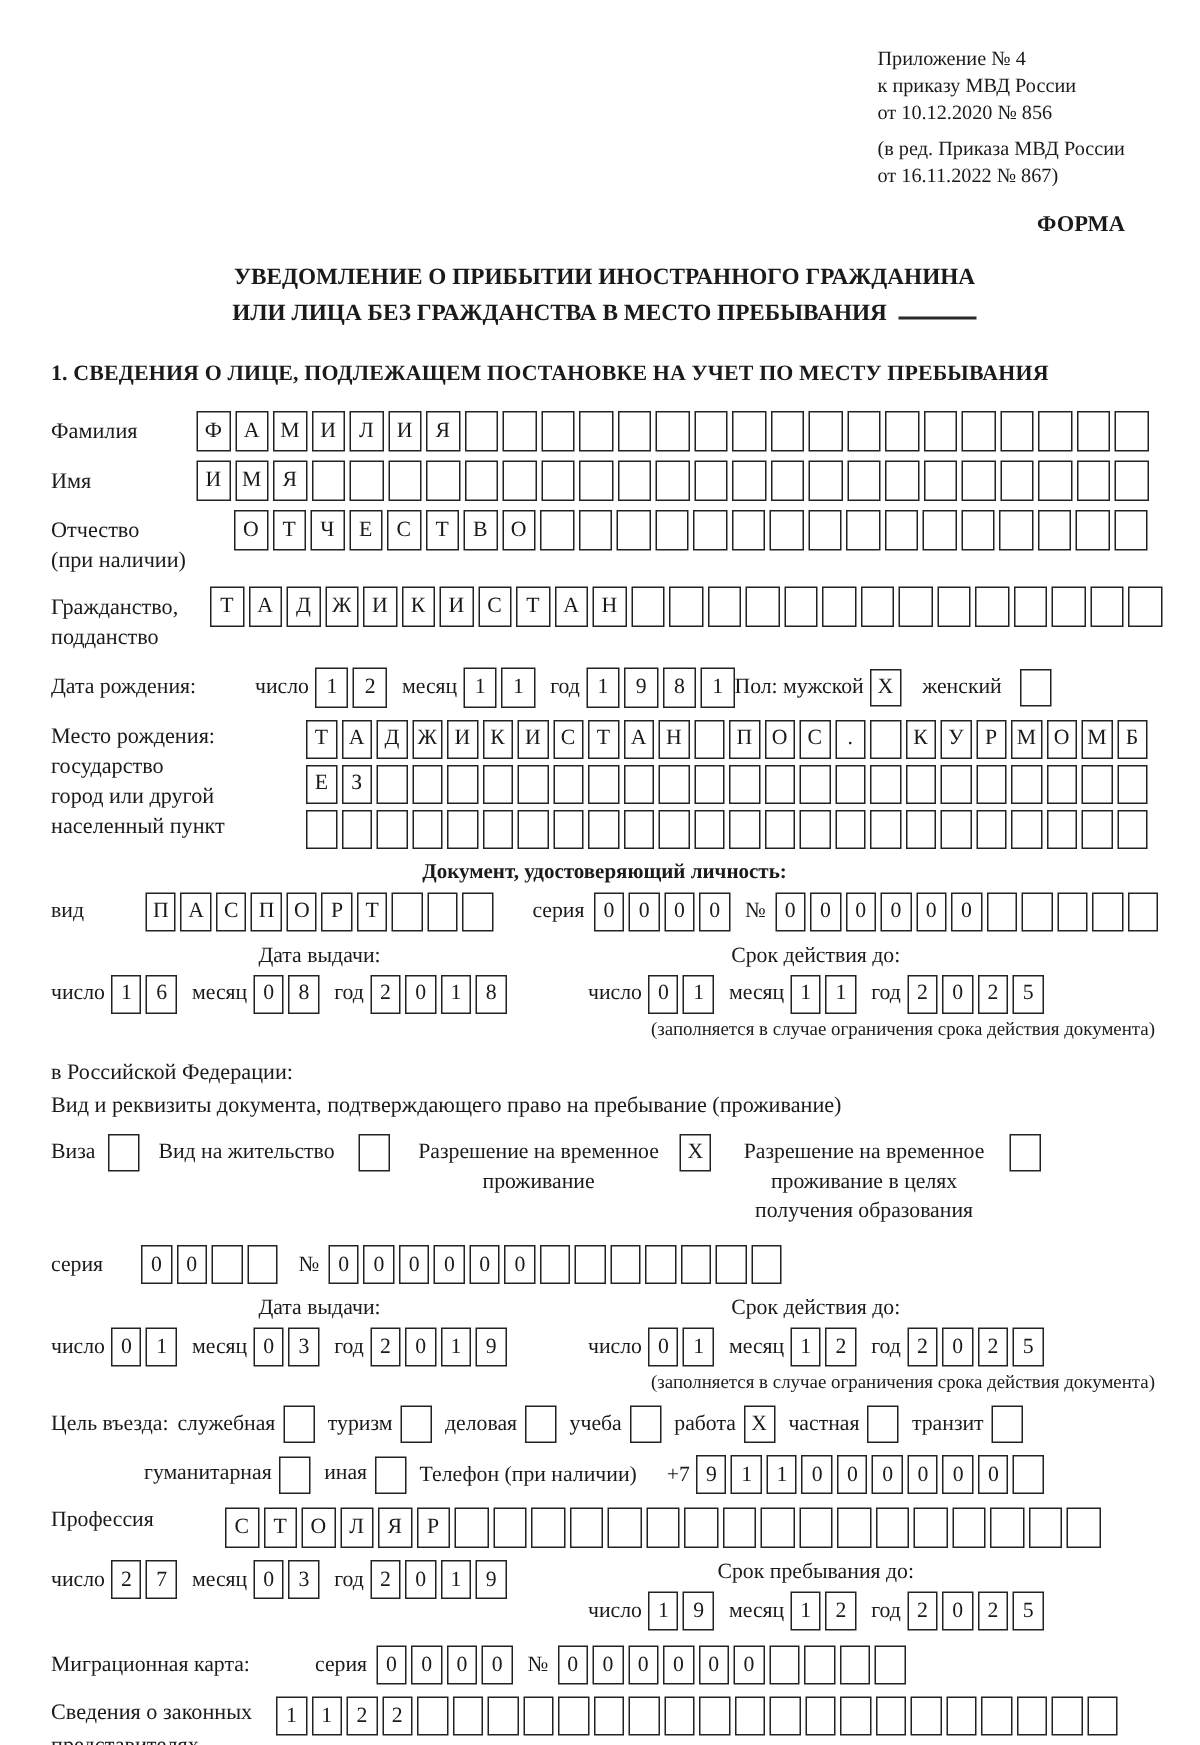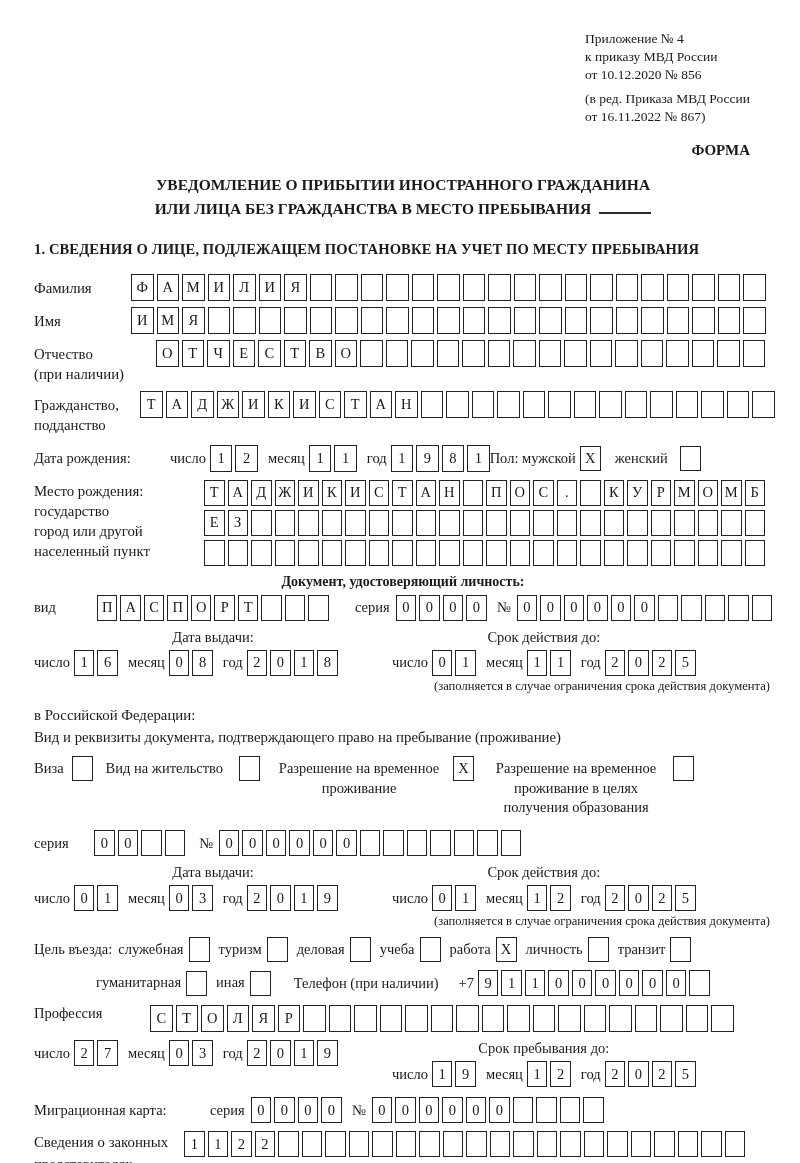--- a/index.html
+++ b/index.html
@@ -536,39 +536,39 @@
       </span>
     <span class="popt">
         <span class="olbl">учеба</span>
         <span class="chk"></span>
       </span>
     <span class="popt">
         <span class="olbl">работа</span>
         <span class="chk">X</span>
       </span>
     <span class="popt">
-        <span class="olbl">личность</span>
+        <span class="olbl">частная</span>
         <span class="chk"></span>
       </span>
     <span class="popt" style="margin-right:0;">
         <span class="olbl">транзит</span>
         <span class="chk"></span>
       </span>
   </div>
 
   <div class="prow" style="padding-left:62px;">
     <span class="popt">
         <span class="olbl">гуманитарная</span>
         <span class="chk"></span>
       </span>
     <span class="popt">
         <span class="olbl">иная</span>
         <span class="chk"></span>
       </span>
-    <span class="dlbl" style="margin-left:14px;">Телефон (при наличии)</span>
+    <span class="dlbl" style="">Телефон (при наличии)</span>
     <span class="dlbl" style="margin-left:16px;">+7</span>
     <span class="cells sm">
         <span class="cell">9</span>
         <span class="cell">1</span>
         <span class="cell">1</span>
         <span class="cell">0</span>
         <span class="cell">0</span>
         <span class="cell">0</span>
         <span class="cell">0</span>
         <span class="cell">0</span>

